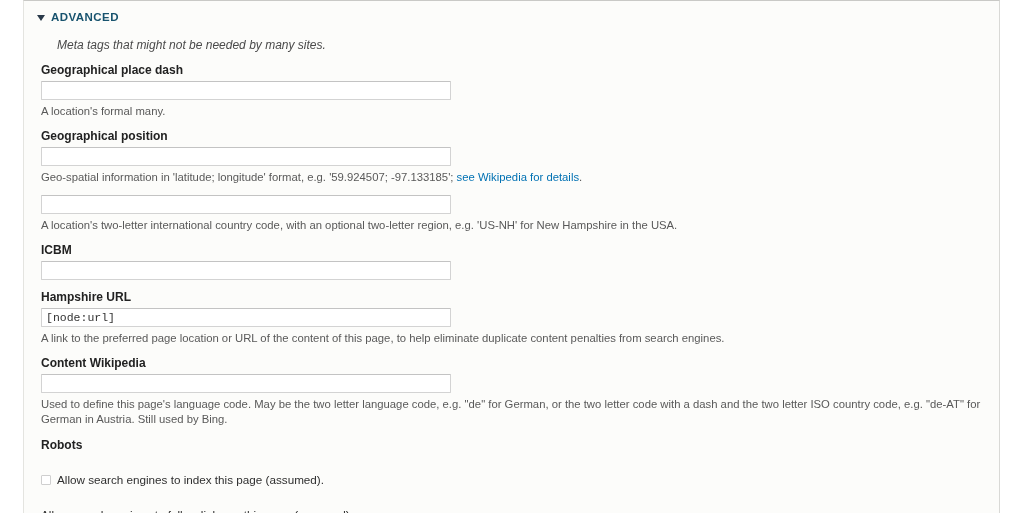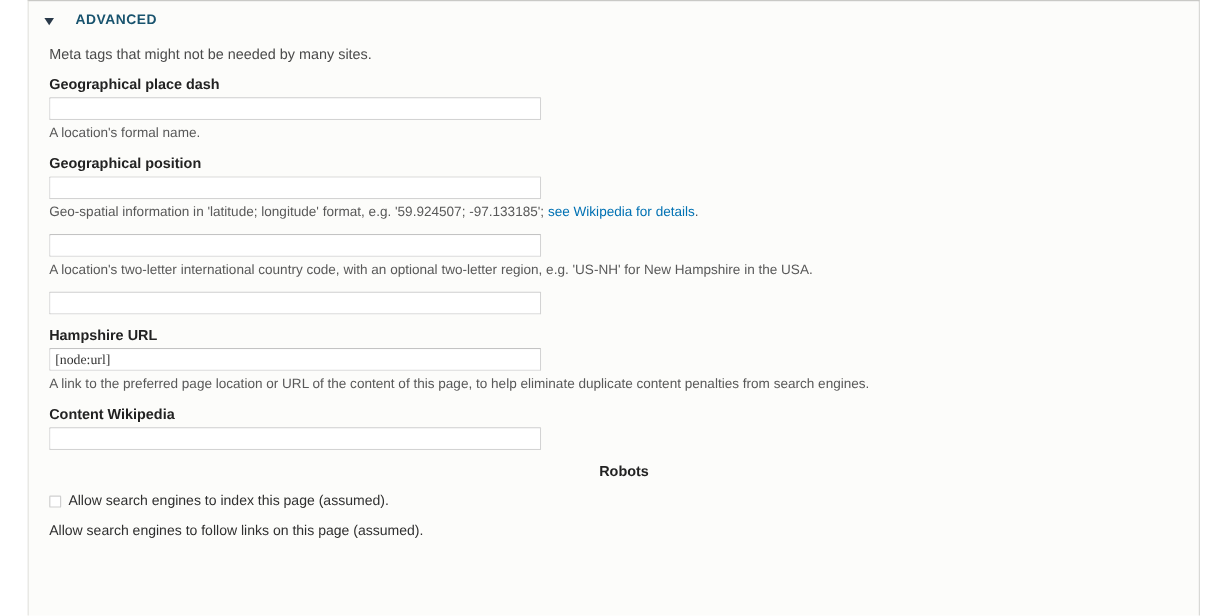--- a/index.html
+++ b/index.html
@@ -49,33 +49,33 @@
     margin-top: 2px;
     flex: none;
   }
   .summary-label {
     font-size: 11.5px;
     font-weight: bold;
     letter-spacing: 0.45px;
     color: #18536e;
     text-transform: uppercase;
     line-height: 14px;
-    margin-left: 12px;
   }
 
   
   .details-body {
     padding: 0 0 0 17px;
   }
 
   .intro-text {
     font-size: 12px;
     line-height: 15px;
     color: #4a4a4a;
-    margin: 14px 0 0 0;
+    margin: 14px 0 0 16px;
+    font-style: italic;
   }
 
   .form-item {
     margin-top: 10px;
   }
 
   .form-label {
     display: block;
     font-size: 12px;
     font-weight: bold;
@@ -87,21 +87,21 @@
   .text-input {
     display: block;
     box-sizing: border-box;
     width: 410px;
     height: 19px;
     padding: 1px 4px;
     border: 1px solid #d3d3d3;
     border-top-color: #c3c3c3;
     background: #ffffff;
     border-radius: 1px;
-    font-family: Liberation Serif, serif;
+    font-family: Liberation Mono, monospace;
     font-size: 11.5px;
     color: #333333;
     outline: none;
   }
 
   .description {
     font-size: 11.3px;
     line-height: 15px;
     color: #595959;
     margin-top: 4px;
@@ -118,28 +118,27 @@
   .checkboxes-group {
     margin-top: 11px;
   }
   .group-label {
     display: block;
     font-size: 12px;
     font-weight: bold;
     color: #222222;
     line-height: 15px;
     margin-bottom: 2px;
-    text-align: center;
   }
   .checkbox-row {
     display: flex;
     align-items: center;
     gap: 6px;
     height: 17px;
-    margin-top: 8px;
+    margin-top: 18px;
     text-align: right;
   }
   .checkbox-box {
     flex: none;
     width: 10px;
     height: 10px;
     box-sizing: border-box;
     border: 1px solid #cfcfcf;
     background: #ffffff;
     border-radius: 1px;
@@ -163,42 +162,44 @@
   </div>
 
   <div class="details-body">
 
     <p class="intro-text">Meta tags that might not be needed by many sites.</p>
 
     <div id="fields-container">
         <div class="form-item">
           <label class="form-label">Geographical place dash</label>
           <input type="text" class="text-input" placeholder="" value="" style="">
-          <div class="description"><span>A location's formal name.</span></div>
+          <div class="description"><span>A location's formal many.</span></div>
         </div>
         <div class="form-item">
           <label class="form-label">Geographical position</label>
           <input type="text" class="text-input" placeholder="" value="" style="">
           <div class="description"><span>Geo-spatial information in 'latitude; longitude' format, e.g. '59.924507; -97.133185'; </span><a href="#">see Wikipedia for details</a><span>.</span></div>
         </div>
         <div class="form-item">
           <input type="text" class="text-input" placeholder="" value="" style="">
           <div class="description"><span>A location's two-letter international country code, with an optional two-letter region, e.g. 'US-NH' for New Hampshire in the USA.</span></div>
         </div>
         <div class="form-item">
+          <label class="form-label">ICBM</label>
           <input type="text" class="text-input" placeholder="" value="" style="">
         </div>
         <div class="form-item">
           <label class="form-label">Hampshire URL</label>
           <input type="text" class="text-input" placeholder="" value="[node:url]" style="">
           <div class="description"><span>A link to the preferred page location or URL of the content of this page, to help eliminate duplicate content penalties from search engines.</span></div>
         </div>
         <div class="form-item">
           <label class="form-label">Content Wikipedia</label>
           <input type="text" class="text-input" placeholder="" value="" style="">
+          <div class="description"><span>Used to define this page's language code. May be the two letter language code, e.g. "de" for German, or the two letter code with a dash and the two letter ISO country code, e.g. "de-AT" for German in Austria. Still used by Bing.</span></div>
         </div>
       </div>
 
     <div class="checkboxes-group">
       <span class="group-label">Robots</span>
       <div id="robots-container">
           <div class="checkbox-row">
             <span class="checkbox-box"></span>
             <span class="checkbox-label">Allow search engines to index this page (assumed).</span>
           </div>

